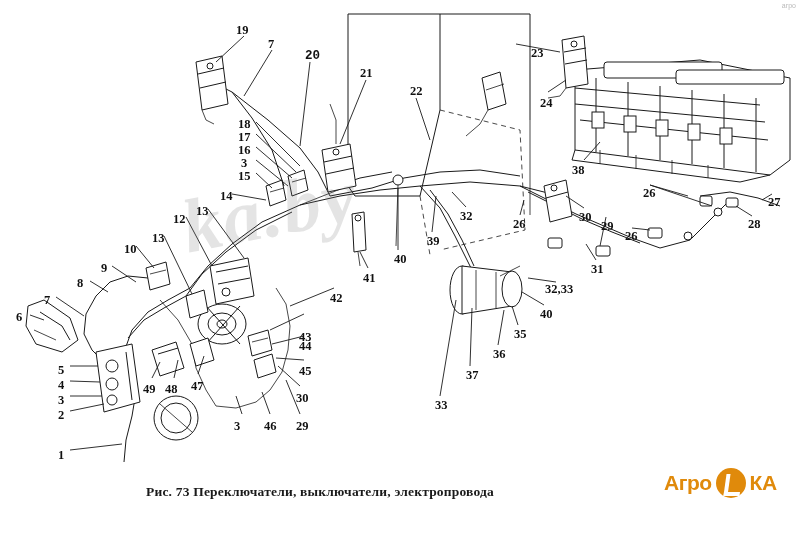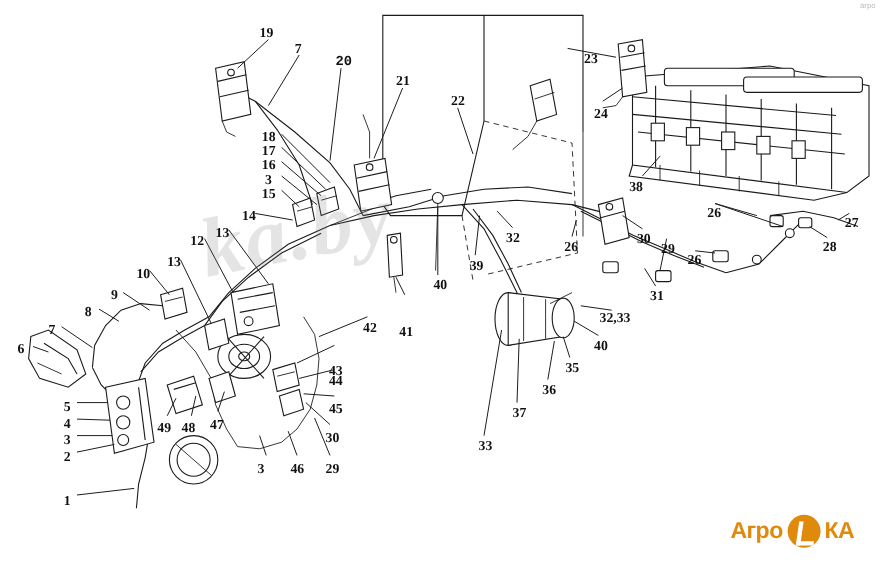--- a/index.html
+++ b/index.html
@@ -402,21 +402,21 @@
       <div class="callout" style="left: 579px; top: 211px;">30</div>
       <div class="callout" style="left: 601px; top: 220px;">29</div>
       <div class="callout" style="left: 625px; top: 230px;">26</div>
       <div class="callout" style="left: 152px; top: 232px;">13</div>
       <div class="callout" style="left: 427px; top: 235px;">39</div>
       <div class="callout" style="left: 124px; top: 243px;">10</div>
       <div class="callout" style="left: 591px; top: 263px;">31</div>
       <div class="callout" style="left: 101px; top: 262px;">9</div>
       <div class="callout" style="left: 394px; top: 253px;">40</div>
       <div class="callout" style="left: 77px; top: 277px;">8</div>
-      <div class="callout" style="left: 363px; top: 272px; margin-top: 23px;">41</div>
+      <div class="callout" style="left: 363px; top: 272px;">41</div>
       <div class="callout" style="left: 545px; top: 283px;">32,33</div>
       <div class="callout" style="left: 44px; top: 294px;">7</div>
       <div class="callout" style="left: 330px; top: 292px;">42</div>
       <div class="callout" style="left: 540px; top: 308px;">40</div>
       <div class="callout" style="left: 16px; top: 311px;">6</div>
       <div class="callout" style="left: 299px; top: 331px;">43</div>
       <div class="callout" style="left: 514px; top: 328px;">35</div>
       <div class="callout" style="left: 299px; top: 340px;">44</div>
       <div class="callout" style="left: 493px; top: 348px;">36</div>
       <div class="callout" style="left: 58px; top: 364px;">5</div>
@@ -429,20 +429,21 @@
       <div class="callout" style="left: 296px; top: 392px;">30</div>
       <div class="callout" style="left: 58px; top: 394px;">3</div>
       <div class="callout" style="left: 435px; top: 399px;">33</div>
       <div class="callout" style="left: 58px; top: 409px;">2</div>
       <div class="callout" style="left: 234px; top: 420px;">3</div>
       <div class="callout" style="left: 264px; top: 420px;">46</div>
       <div class="callout" style="left: 296px; top: 420px;">29</div>
       <div class="callout" style="left: 58px; top: 449px;">1</div>
     </div>
 
+  <div id="caption">Рис. 73  Переключатели, выключатели, электропровода</div>
 
   <div id="logo">
     <span class="logo-text">Агро</span>
     <span class="logo-mark"></span>
     <span class="logo-text">КА</span>
   </div>
 
   <div id="corner-mark">агро</div>
 </div>
 

